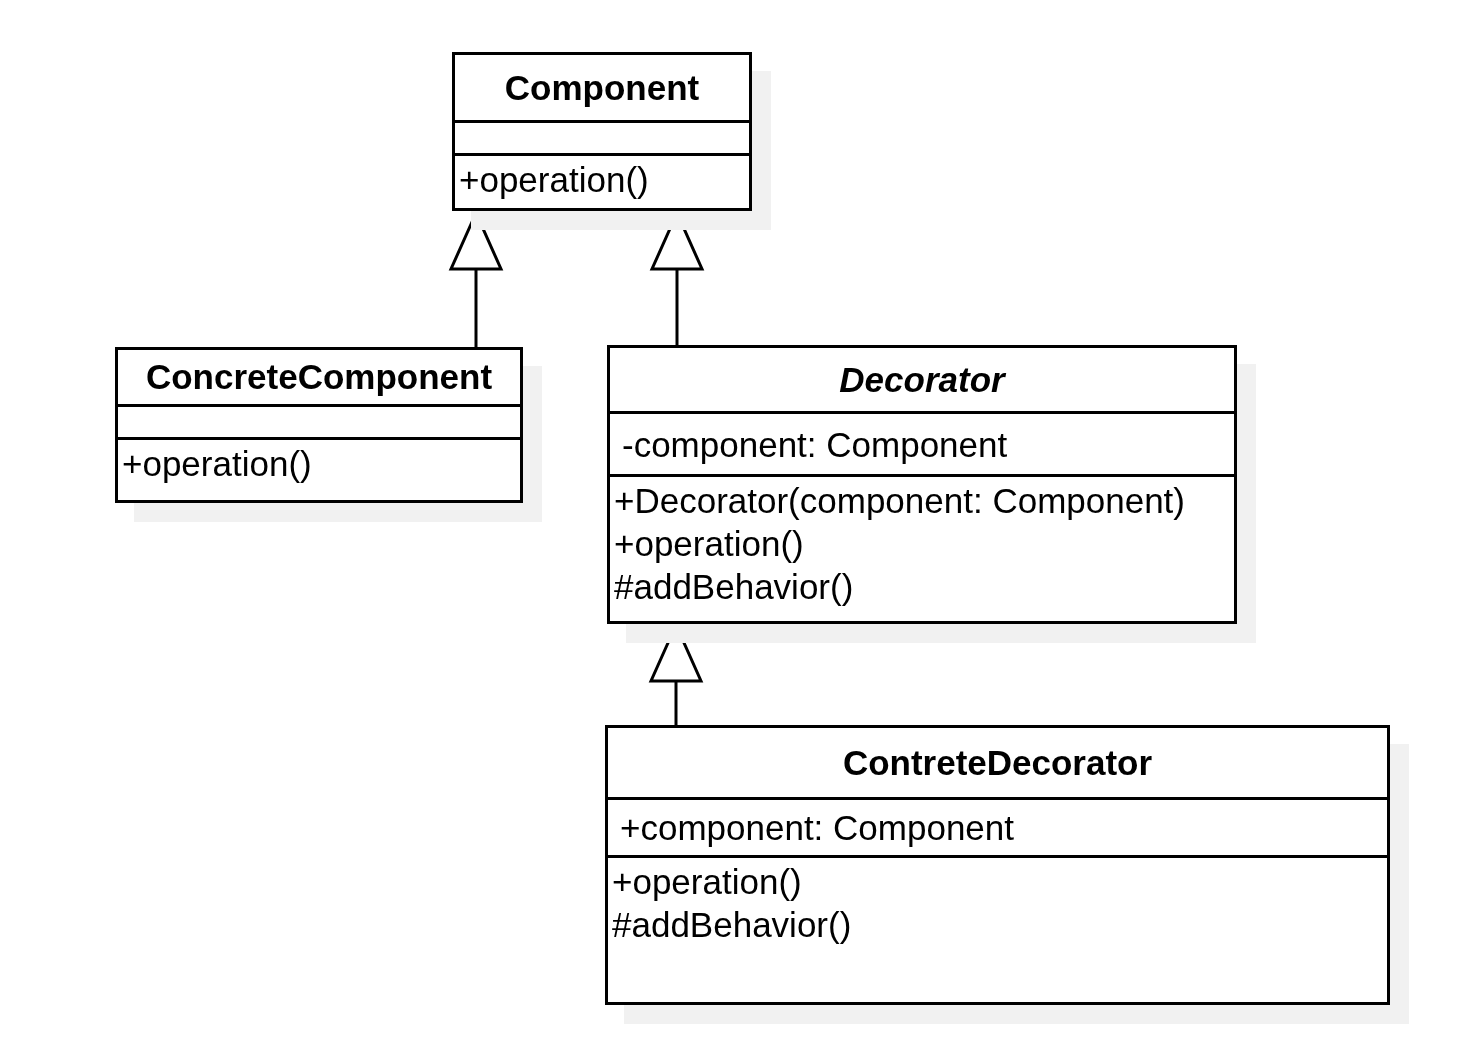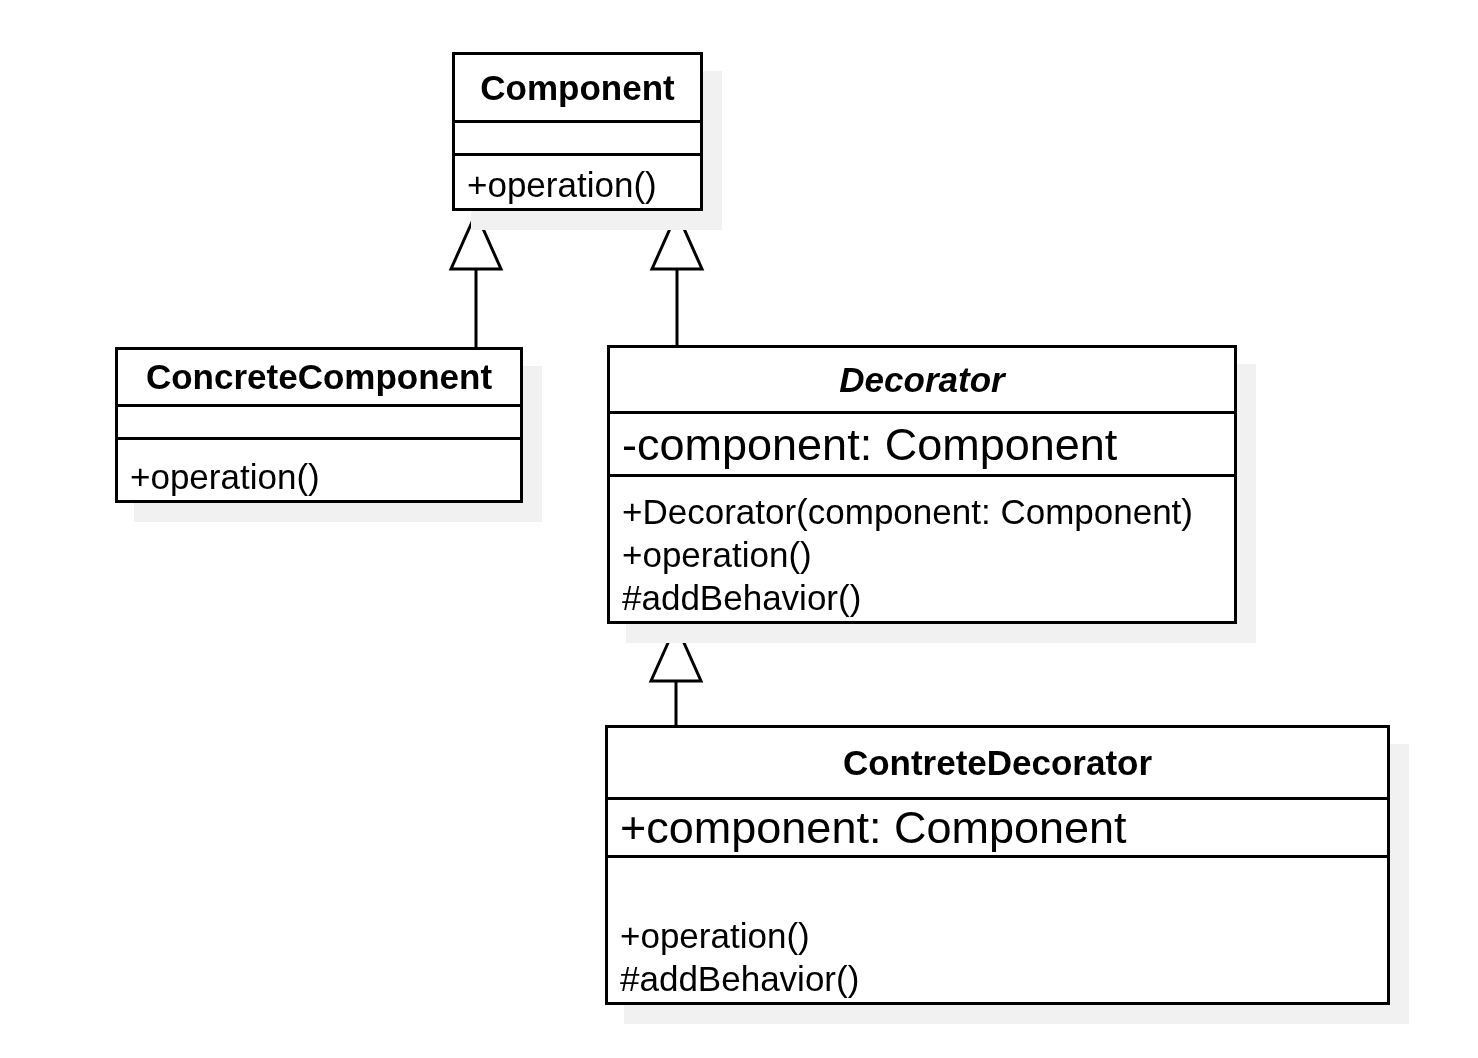--- a/index.html
+++ b/index.html
@@ -41,30 +41,30 @@
     font-size: 35px;
     font-weight: bold;
     white-space: nowrap;
   }
   .uml-attrs {
     flex: 0 0 auto;
     border-bottom: 3px solid #000000;
     display: flex;
     flex-direction: column;
     justify-content: center;
-    font-size: 45px;
+    font-size: 35px;
     padding: 15px 12px;
   }
   .uml-methods {
     flex: 1 1 auto;
     display: flex;
     flex-direction: column;
-    justify-content: flex-end;
+    justify-content: flex-start;
     font-size: 35px;
-    padding: 2px 12px;
+    padding: 2px 4px;
     border-radius: 28px;
   }
   .uml-line {
     line-height: 43px;
     white-space: nowrap;
   }
 </style>
 </head>
 <body>
 
@@ -78,21 +78,21 @@
     <g>
       <line x1="677" y1="346" x2="677" y2="267" stroke="#000000" stroke-width="3"></line>
       <polygon points="677,213 652,269 702,269" fill="#ffffff" stroke="#000000" stroke-width="3" stroke-linejoin="miter"></polygon>
     </g>
     <g>
       <line x1="676" y1="726" x2="676" y2="679" stroke="#000000" stroke-width="3"></line>
       <polygon points="676,625 651,681 701,681" fill="#ffffff" stroke="#000000" stroke-width="3" stroke-linejoin="miter"></polygon>
     </g>
   </svg>
 
-  <div class="uml-class" style="left:452px; top:52px; width:251px; height:159px;">
+  <div class="uml-class" style="left:452px; top:52px; width:300px; height:159px;">
     <div class="uml-title" style="height:68px;">Component</div>
     <div class="uml-attrs" style="height:22px;"></div>
     <div class="uml-methods">
       <div class="uml-line">+operation()</div>
     </div>
   </div>
 
   <div class="uml-class" style="left:115px; top:347px; width:408px; height:156px;">
     <div class="uml-title" style="height:57px;">ConcreteComponent</div>
     <div class="uml-attrs" style="height:29px;"></div>

